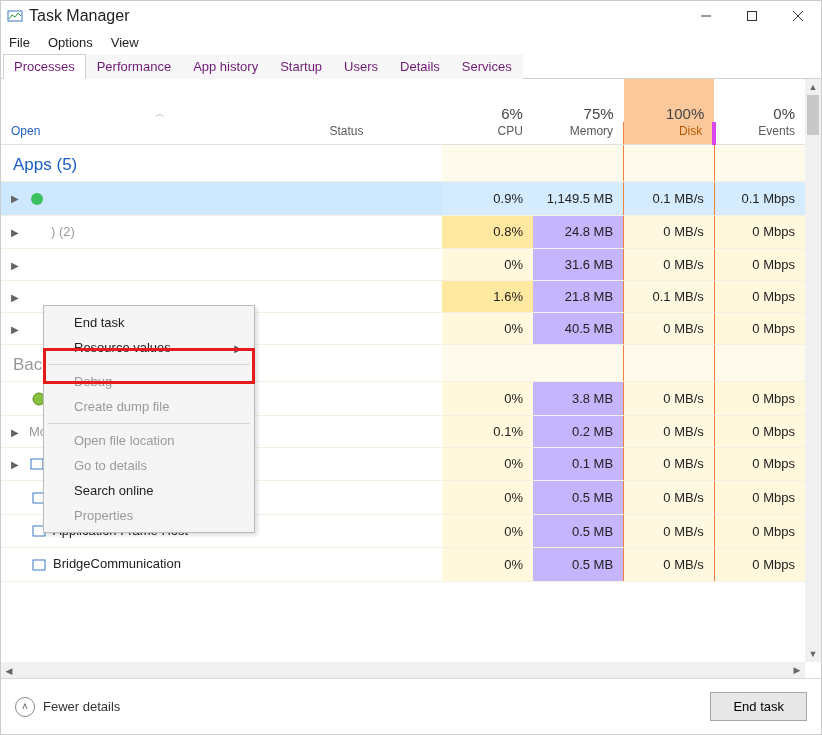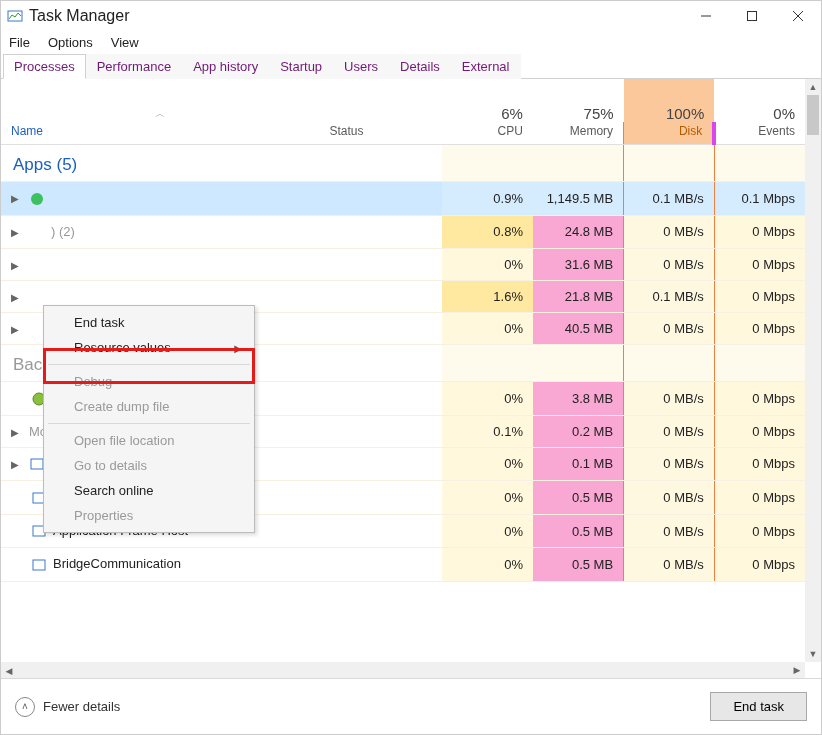--- a/index.html
+++ b/index.html
@@ -47,21 +47,21 @@
   
   thead td.disk-h { background:#fbc89c; color:#b65a00;}
   thead tr.hdr td.disk-h { border-left:1px solid #f08040; border-right:4px solid #d946ef;}
 
   tbody td { padding:8px 10px; font-size:13px; border-bottom:1px solid #f5f0e2;}
   tbody td.num { text-align:right; }
   tbody td.name { text-align:left; white-space:nowrap; overflow:hidden; text-overflow:ellipsis; }
 
   
   tbody td.cpu  { background:#fff8dd;margin-top:13px; }
-  tbody td.mem  { background:#f9a8d4; }
+  tbody td.mem  { background:#c4b5fd; }
   tbody td.disk { background:#fff8e0; border-left:1px solid #f08040; border-right:1px solid #f08040;}
   tbody td.net  { background:#fff8dd; }
 
   
   tbody tr.cpu-dark td.cpu { background:#ffe9a0; }
 
   
   tr.section td { padding:10px 10px 6px 12px; font-size:17px; color:#1a5fbf; background:#fff; }
   tr.section td.cpu,tr.section td.mem,tr.section td.net{ background:#fffbec;}
   tr.section td.disk{ background:#fffbec; border-left:1px solid #f08040; border-right:1px solid #f08040;}
@@ -141,21 +141,21 @@
     <span>View</span>
   </div>
 
   <div class="tabs">
     <div class="tab active">Processes</div>
     <div class="tab">Performance</div>
     <div class="tab">App history</div>
     <div class="tab">Startup</div>
     <div class="tab">Users</div>
     <div class="tab">Details</div>
-    <div class="tab">External</div>
+    <div class="tab">Services</div>
   </div>
 
   <div class="table-wrap">
     <div class="scroll-area">
       <table class="grid">
         <colgroup>
           <col class="c-name">
             <col class="c-status">
             <col class="c-cpu">
             <col class="c-mem">
@@ -167,21 +167,21 @@
             <td class="namecell">
                 <div class="sort-ind">︿</div>
               </td>
             <td></td>
             <td>6%</td>
             <td>75%</td>
             <td class="disk-h">100%</td>
             <td>0%</td>
           </tr>
           <tr class="hdr">
-            <td class="left">Name</td>
+            <td class="left">Open</td>
             <td class="status-hdr">Status</td>
             <td>CPU</td>
             <td>Memory</td>
             <td class="disk-h">Disk</td>
             <td>Events</td>
           </tr>
         </thead>
         <tbody>
 
           <tr class="section">

